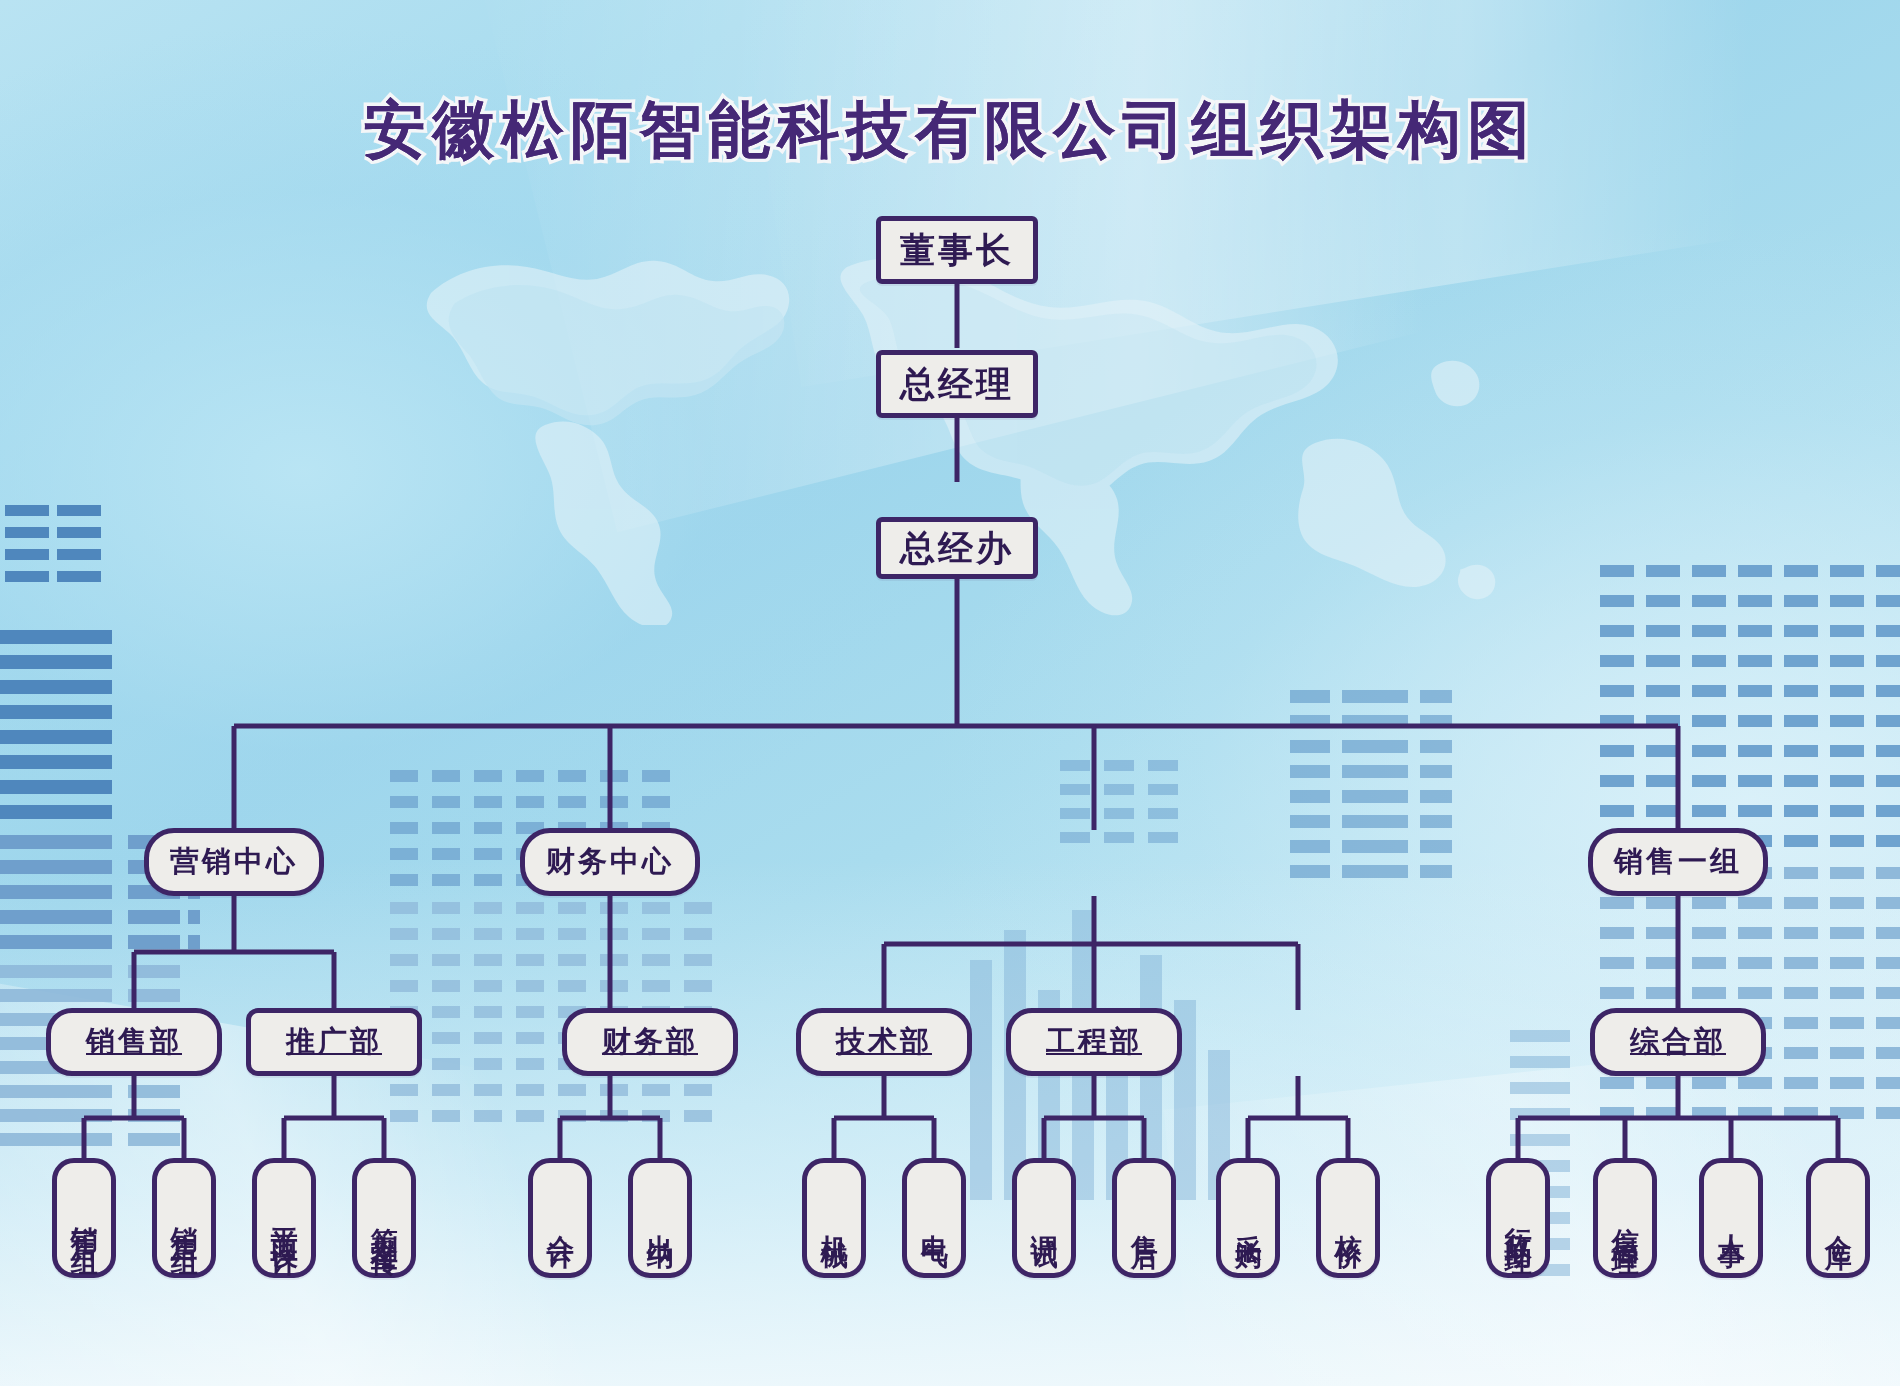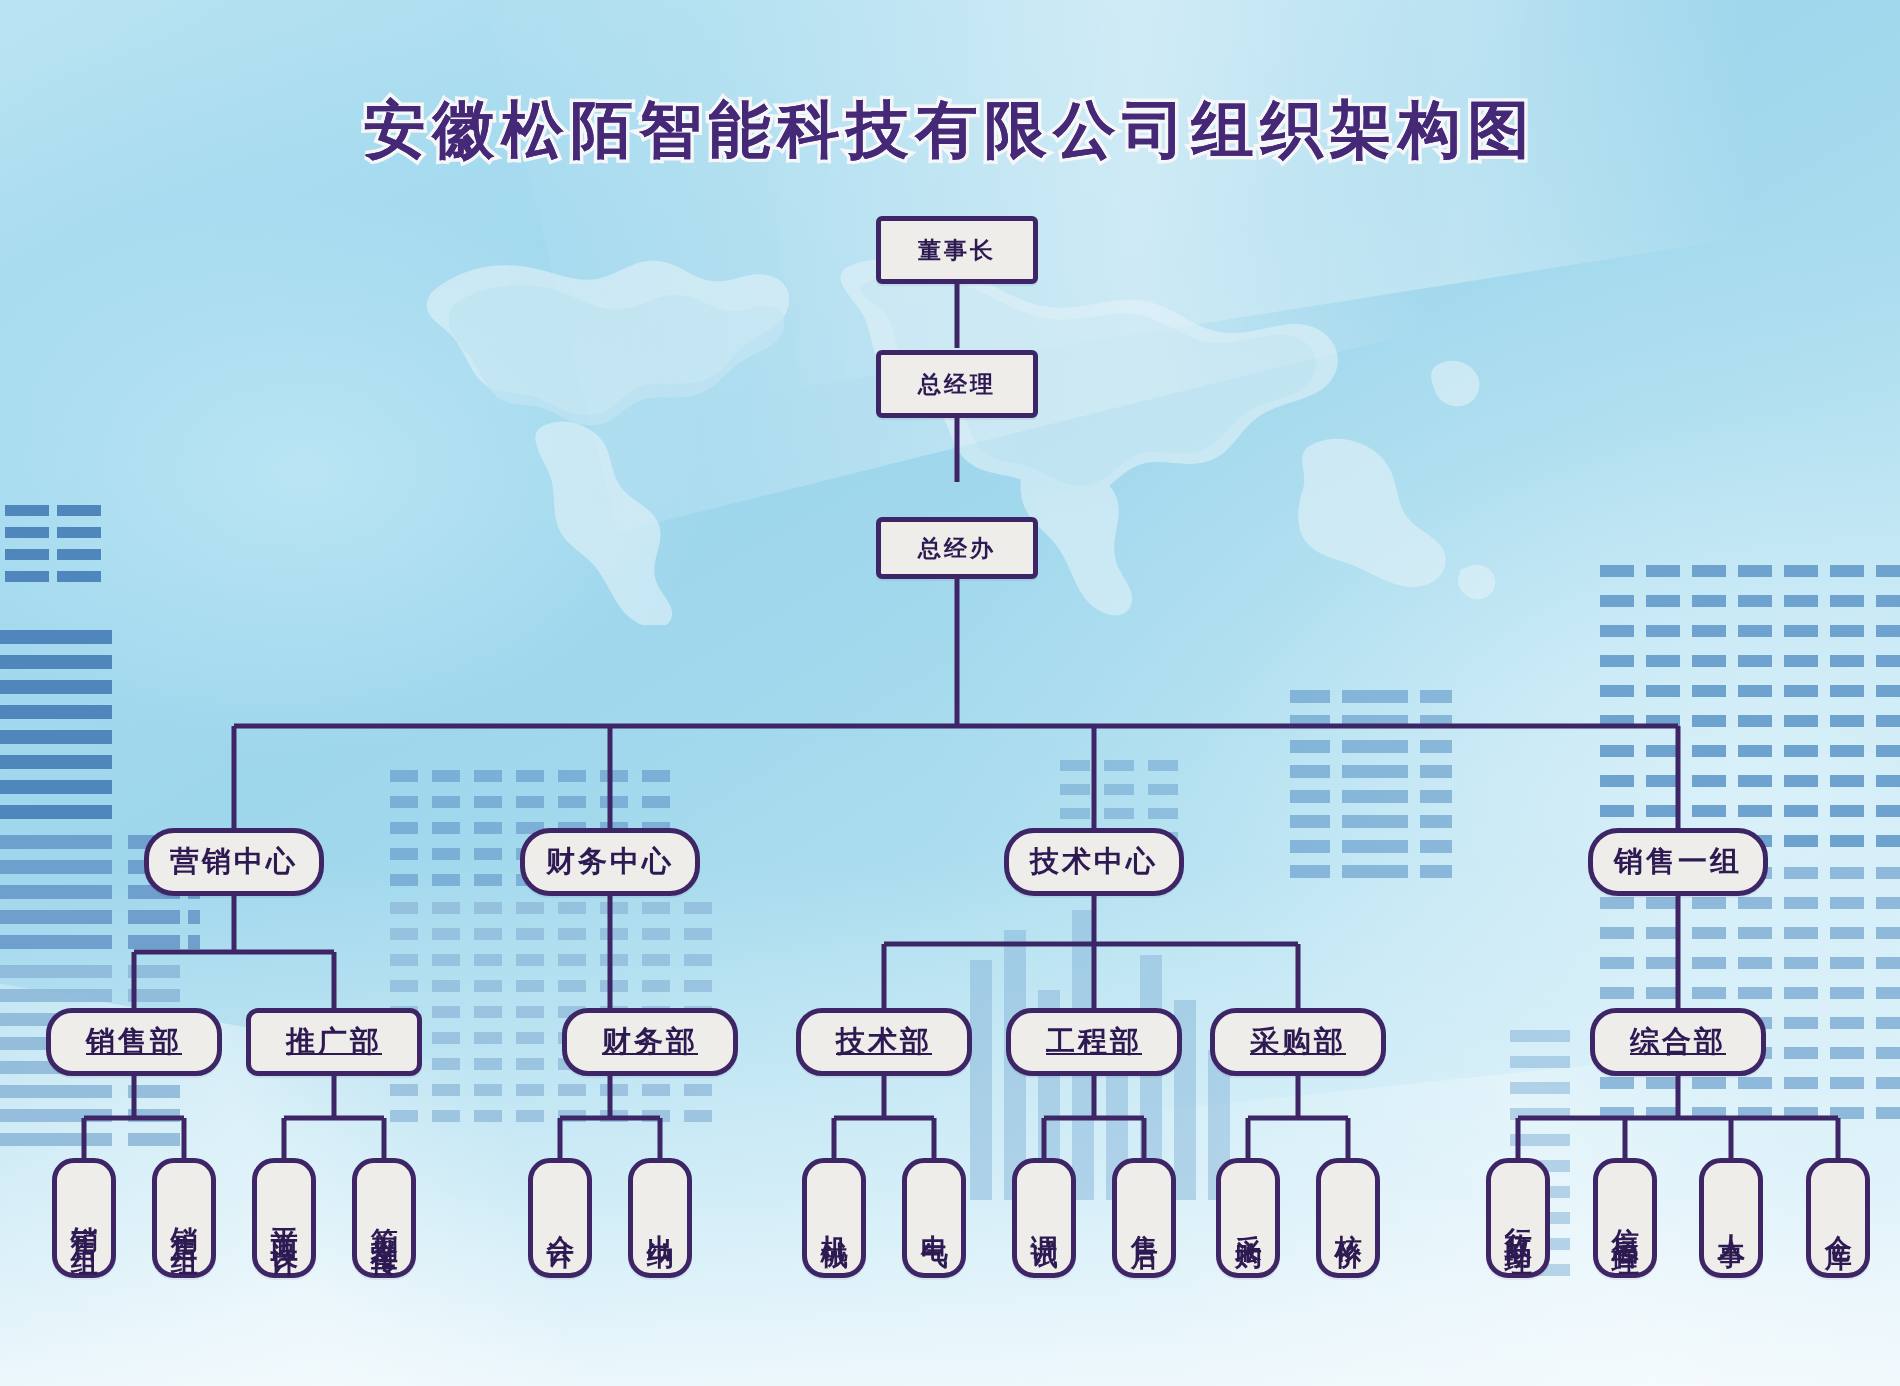--- a/index.html
+++ b/index.html
@@ -107,21 +107,21 @@
     color: #2e1a52;
     display: flex;
     align-items: center;
     justify-content: center;
     text-align: center;
     font-weight: bold;
     letter-spacing: 3px;
     font-family: "DejaVu Sans", "Liberation Sans", sans-serif;
     box-shadow: 0 2px 0 rgba(61,37,102,0.08);
   }
-  .lvl1 { border-radius: 6px; font-size: 23px; }
+  .lvl1 { border-radius: 6px; font-size: 35px; }
   .lvl2 { border-radius: 30px; font-size: 29px; }
   .lvl3 { border-radius: 26px; font-size: 29px; text-decoration: underline; }
   .leaf {
     border-radius: 22px;
     font-size: 27px;
     writing-mode: vertical-rl;
     text-orientation: upright;
     letter-spacing: 7px;
     line-height: 1.05;
     padding-top: 4px;
@@ -628,29 +628,27 @@
 
   <div class="title">安徽松陌智能科技有限公司组织架构图</div>
   <div class="title-fill">安徽松陌智能科技有限公司组织架构图</div>
 
   <div class="node lvl1" style="left:876px; top:216px; width:162px; height:68px;">董事长</div>
   <div class="node lvl1" style="left:876px; top:350px; width:162px; height:68px;">总经理</div>
   <div class="node lvl1" style="left:876px; top:484px; width:162px; height:62px;margin-top:33px;">总经办</div>
 
   <div class="node lvl2" style="left:144px; top:828px; width:180px; height:68px;">营销中心</div>
   <div class="node lvl2" style="left:520px; top:828px; width:180px; height:68px;">财务中心</div>
-  <div class="node lvl2" style="left:1004px; top:828px; width:180px; height:68px;">技术中心</div>
   <div class="node lvl2" style="left:1588px; top:828px; width:180px; height:68px;">销售一组</div>
 
   <div class="node lvl3" style="left:46px; top:1008px; width:176px; height:68px;">销售部</div>
   <div class="node lvl3" style="left:246px; top:1008px; width:176px; height:68px;border-radius:12px;">推广部</div>
   <div class="node lvl3" style="left:522px; top:1008px; width:176px; height:68px;margin-left:40px;">财务部</div>
   <div class="node lvl3" style="left:796px; top:1008px; width:176px; height:68px;">技术部</div>
   <div class="node lvl3" style="left:1006px; top:1008px; width:176px; height:68px;">工程部</div>
-  <div class="node lvl3" style="left:1210px; top:1008px; width:176px; height:68px;">采购部</div>
   <div class="node lvl3" style="left:1590px; top:1008px; width:176px; height:68px;">综合部</div>
 
   <div class="node leaf" style="left:52px; top:1158px; width:64px; height:120px;">销售一组</div>
   <div class="node leaf" style="left:152px; top:1158px; width:64px; height:120px;">销售二组</div>
   <div class="node leaf" style="left:252px; top:1158px; width:64px; height:120px;">平面设计</div>
   <div class="node leaf" style="left:352px; top:1158px; width:64px; height:120px;">策划宣传</div>
 
   <div class="node leaf" style="left:528px; top:1158px; width:64px; height:120px;">会计</div>
   <div class="node leaf" style="left:628px; top:1158px; width:64px; height:120px;">出纳</div>
 

